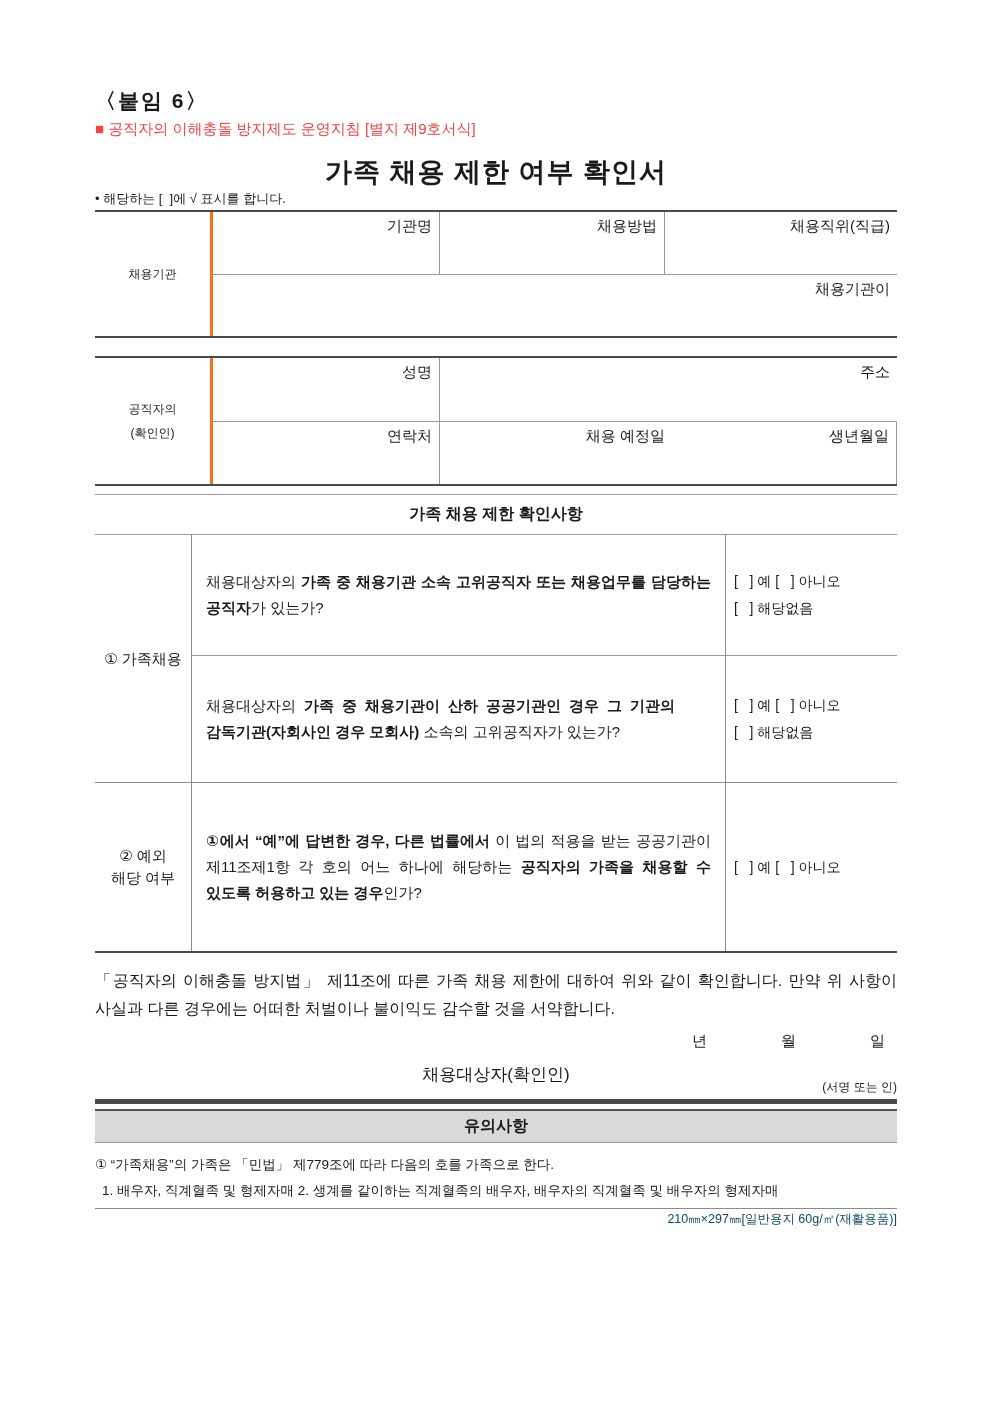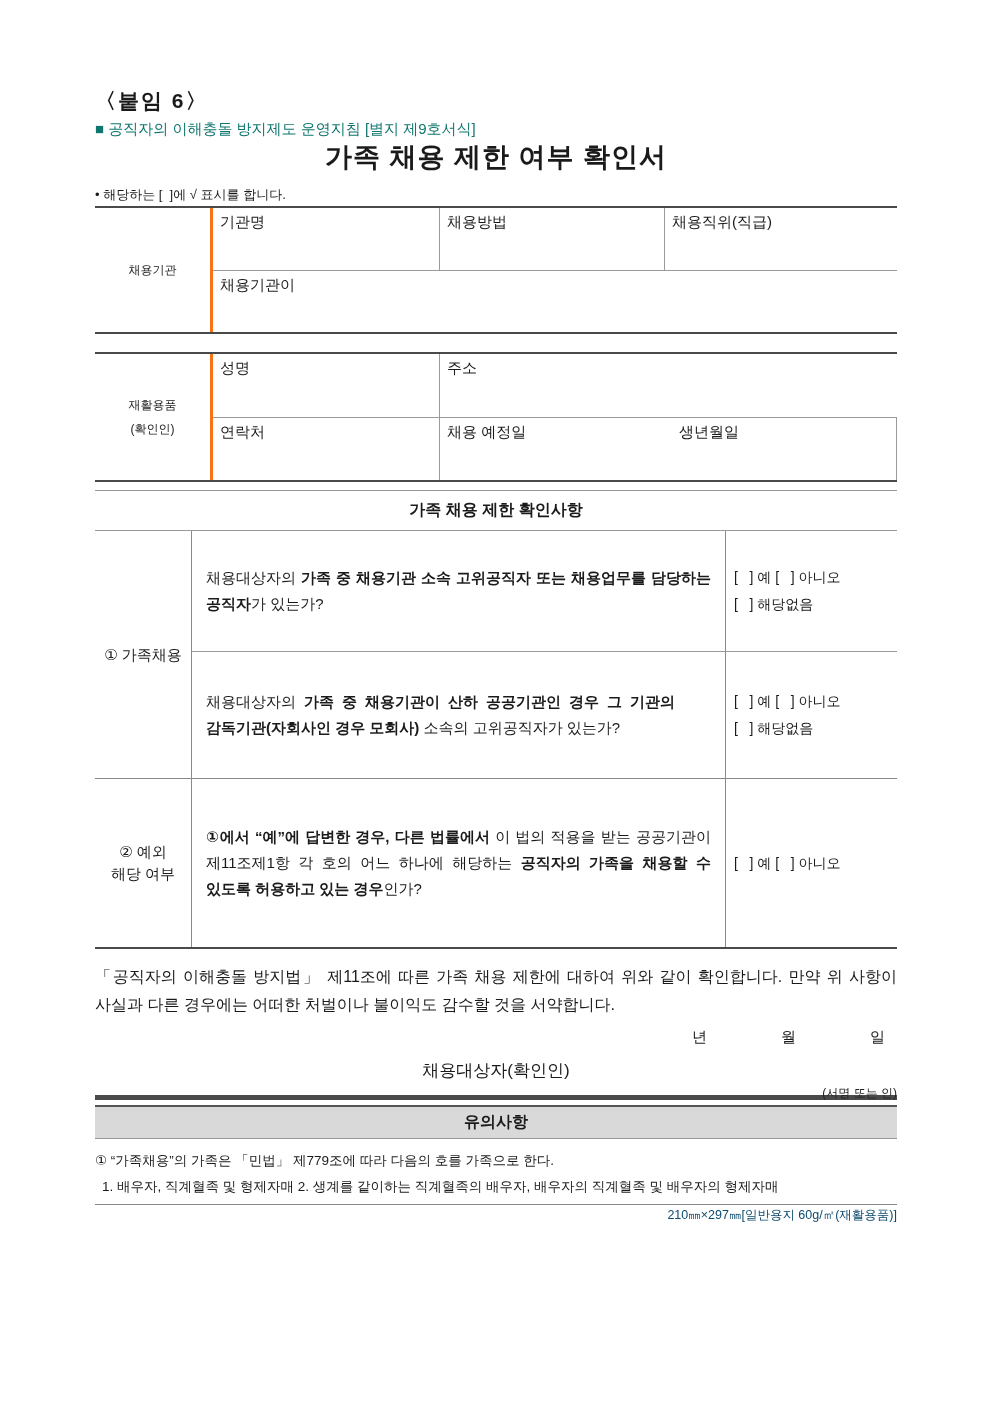--- a/index.html
+++ b/index.html
@@ -2,29 +2,29 @@
 <html><head>
 <meta charset="utf-8">
 <style>
   * { margin: 0; padding: 0; box-sizing: border-box; }
   html, body { background: #fff; }
   body { font-family: "Liberation Sans", "DejaVu Sans", sans-serif; color: #1a1a1a; }
   .page { width: 992px; height: 1403px; background: #ffffff; overflow: hidden; position: relative; }
   .content { margin: 0 95px; width: 802px; padding-top: 88px; }
 
   .attach { font-size: 21px; font-weight: bold; letter-spacing: 2px; line-height: 26px; }
-  .docref { margin-top: 5px; font-size: 15px; line-height: 20px; color: #0f766e; }
-  .title { margin-top: 1px; font-size: 27px; font-weight: bold; text-align: center; letter-spacing: 1px; line-height: 34px; }
-  .checknote { margin-top: 12px; font-size: 13px; line-height: 17px; white-space: pre-wrap; }
+  .docref { margin-top: 5px; font-size: 15px; line-height: 20px; color: #ef4444; }
+  .title { margin-top: 16px; font-size: 27px; font-weight: bold; text-align: center; letter-spacing: 1px; line-height: 34px; }
+  .checknote { margin-top: 1px; font-size: 13px; line-height: 17px; white-space: pre-wrap; }
 
   
   .fld-tbl { display: flex; border-top: 2px solid #4a4a4a; border-bottom: 2px solid #4a4a4a; }
   .fld-left { width: 118px; border-right: 3px solid #f97316; display: flex; flex-direction: column;
               align-items: center; justify-content: center; font-size: 12px; line-height: 24px; }
-  .fld-right { flex: 1; display: flex; flex-direction: column; }
+  .fld-right { flex: 1; display: flex; flex-direction: column; text-align: right; }
   .fld-row { display: flex; flex: 1; }
   .fld-row + .fld-row { border-top: 1px solid #9a9a9a; }
   .fld-cell { padding: 3px 7px; font-size: 15px; line-height: 21px; }
   .w1 { width: 227px; } .w2 { width: 225px; } .wf { flex: 1; }
   .vline { border-right: 1px solid #9a9a9a; }
   .t1 { margin-top: 3px; height: 128px; }
   .t2 { margin-top: 18px; height: 130px; }
 
   
   .chk-title { margin-top: 8px; border-top: 1px solid #999; text-align: center; font-size: 16px;
@@ -42,21 +42,21 @@
   .chk-q p { font-size: 15px; line-height: 26px; text-align: justify; text-justify: inter-word; word-break: keep-all; }
   .chk-q b { font-weight: bold; }
   .chk-a { width: 172px; border-left: 1px solid #8a8a8a; display: flex; flex-direction: column;
            justify-content: center; padding: 6px 8px; font-size: 14px; line-height: 27px; white-space: pre-wrap; }
 
   
   .decl { margin-top: 14px; font-size: 16px; line-height: 28px; text-align: justify; text-justify: inter-word; word-break: keep-all; }
   .dateline { margin-top: 8px; display: flex; justify-content: flex-end; gap: 74px; padding-right: 12px;
               font-size: 15px; line-height: 20px; }
   .sigrow { margin-top: 12px; position: relative; text-align: center; font-size: 17px; line-height: 24px; height: 24px; }
-  .signote { position: absolute; right: 0; top: 22px; font-size: 12px; color: #222; }
+  .signote { position: absolute; right: 0; top: 12px; font-size: 12px; color: #222; }
 
   
   .sep-thick { margin-top: 12px; height: 5px; background: #4a4a4a; }
   .notice-band { margin-top: 5px; background: #d9d9d9; border-top: 2px solid #555; border-bottom: 1px solid #999;
                  text-align: center; font-size: 16px; font-weight: 600; padding: 5px 0 6px; line-height: 20px; }
   .notes { margin-top: 9px; font-size: 13.5px; line-height: 26px; }
   .notes .n2 { padding-left: 7px; }
   .bottom-rule { margin-top: 4px; border-top: 1px solid #8a8a8a; }
   .paperspec { margin-top: 2px; text-align: right; font-size: 12.5px; line-height: 17px; color: #0c4a6e; }
 </style>
@@ -88,21 +88,21 @@
         <div class="fld-row">
           <div class="fld-cell wf">
             <span>채용기관이</span>
           </div>
         </div>
       </div>
     </div>
 
     <div class="fld-tbl t2">
       <div class="fld-left">
-        <span>재활용품</span>
+        <span>공직자의</span>
         <span>(확인인)</span>
       </div>
       <div class="fld-right">
         <div class="fld-row">
           <div class="fld-cell w1 vline">
             <span>성명</span>
           </div>
           <div class="fld-cell wf">
             <span>주소</span>
           </div>

